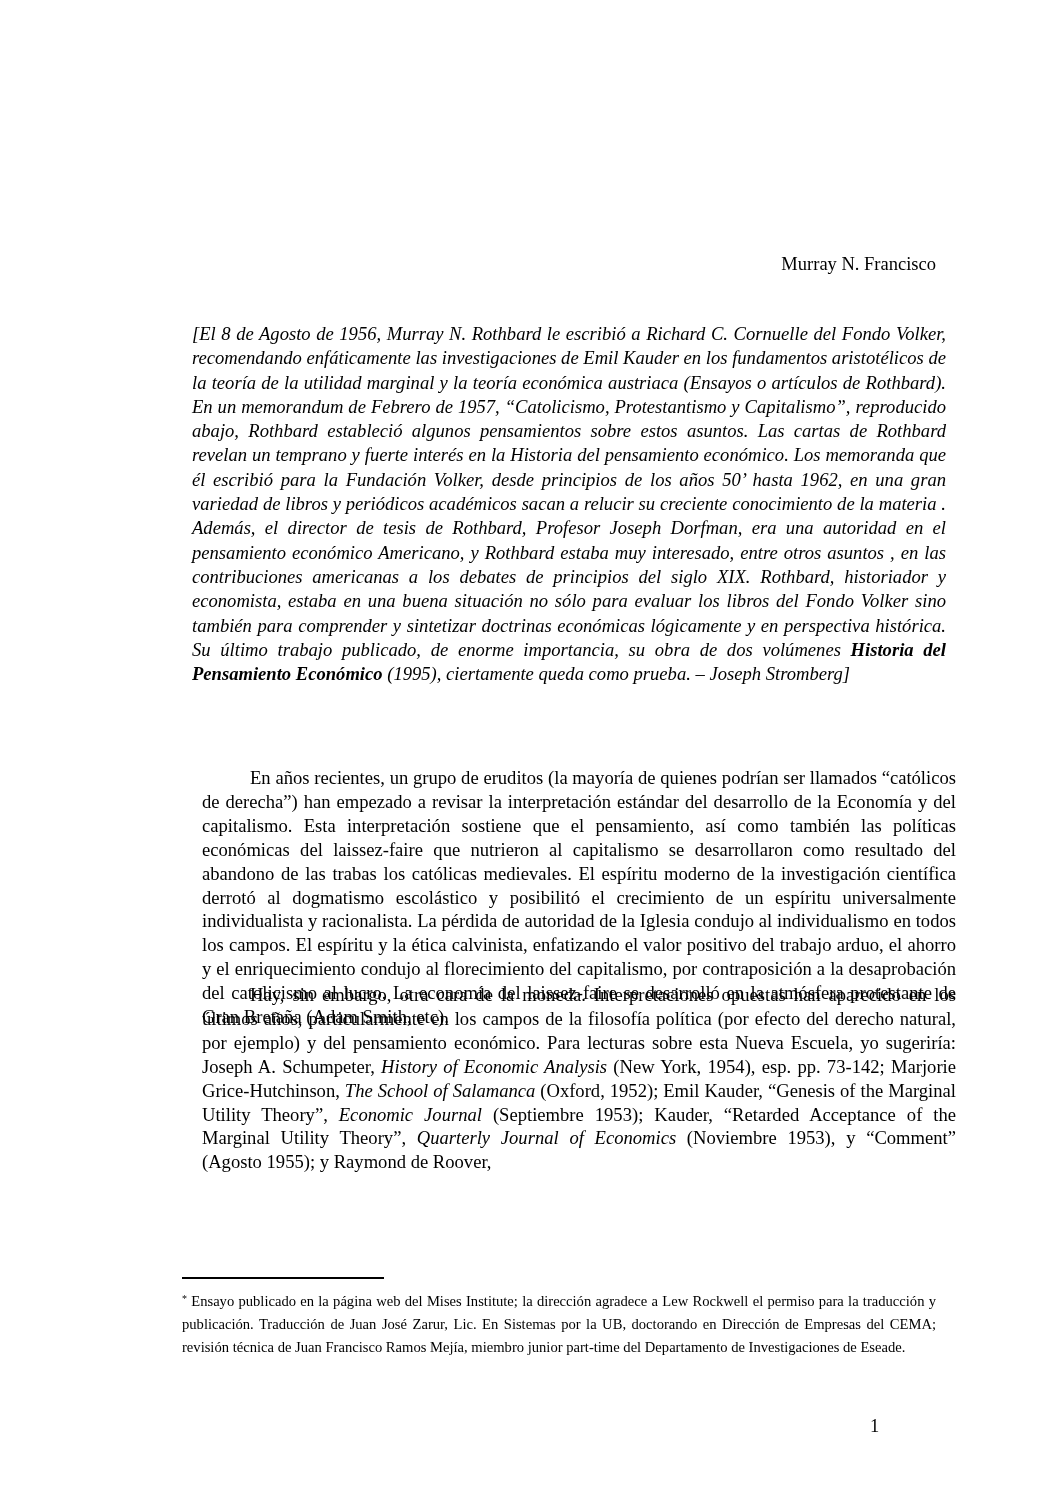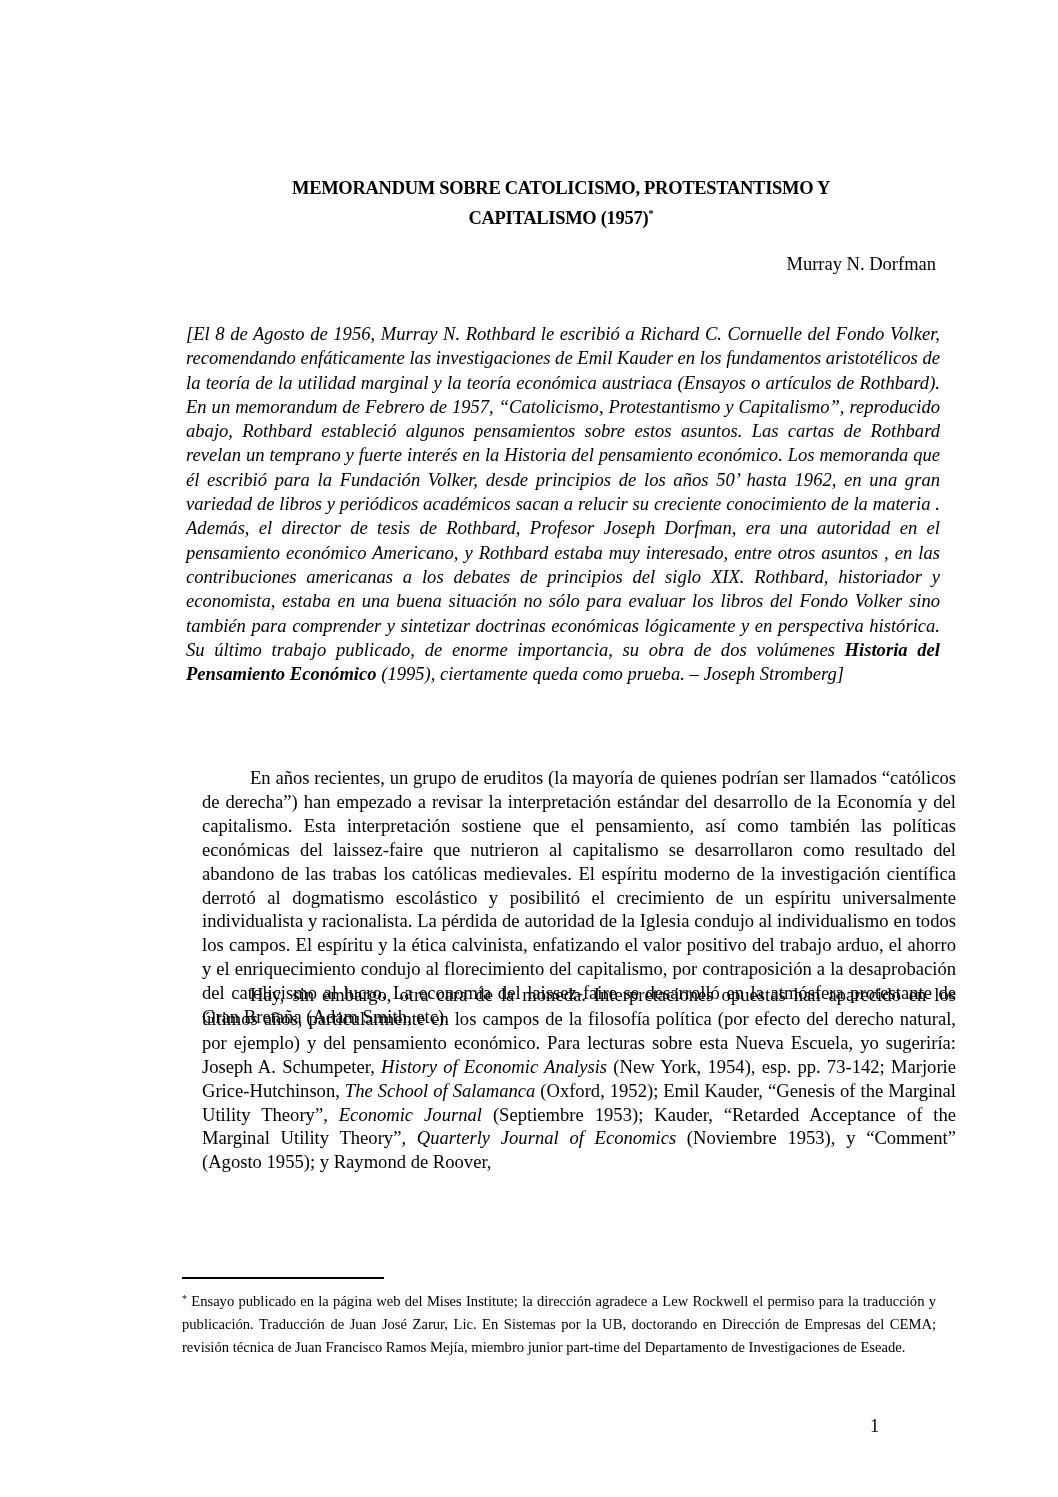--- a/index.html
+++ b/index.html
@@ -1,43 +1,39 @@
 <!DOCTYPE html>
 <html><head>
 <meta charset="utf-8">
 <style>
   html, body { margin: 0; padding: 0; background: #ffffff; }
   body { width: 1058px; height: 1497px; position: relative; overflow: hidden; color: #000; font-family: "Liberation Serif", serif; }
   .page { position: absolute; left: 0; top: 0; width: 1058px; height: 1497px; background: #fff; }
   .title { position: absolute; left: 180px; top: 176px; width: 762px; text-align: center; font-weight: bold; font-size: 18.5px; line-height: 25px; letter-spacing: -0.3px; }
   .title sup { font-size: 11px; vertical-align: 7px; }
   .author { position: absolute; right: 122px; top: 252px; font-size: 18.5px; line-height: 25px; }
-  .intro { position: absolute; left: 186px; top: 322px; width: 754px; font-style: italic; font-size: 18.6px; line-height: 24.3px; text-align: justify; }
+  .intro { position: absolute; left: 192px; top: 322px; width: 754px; font-style: italic; font-size: 18.6px; line-height: 24.3px; text-align: justify; }
   .intro b { font-weight: bold; }
   .para { position: absolute; left: 182px; width: 754px; font-size: 18.6px; line-height: 23.9px; text-align: justify; text-indent: 0; }
   .p1 { top: 766px; text-indent: 0; }
   .p2 { top: 983px; }
   .p1, .p2 { text-indent: 0; margin-left: 20px; }
   .p1::first-line, .p2::first-line {}
   .fn-rule { position: absolute; left: 182px; top: 1277px; width: 202px; height: 2px; background: #000; }
   .footnote { position: absolute; left: 182px; top: 1287px; width: 754px; font-size: 14.6px; line-height: 23px; text-align: justify; }
   .footnote sup { font-size: 10px; vertical-align: 4px; }
   .pagenum { position: absolute; left: 870px; top: 1415px; font-size: 18.5px; line-height: 22px; }
 </style>
 </head>
 <body>
 
 <div class="page">
 
-  <div class="title">
-    <div>MEMORANDUM SOBRE CATOLICISMO, PROTESTANTISMO Y</div>
-    <div><span>CAPITALISMO (1957)</span><sup>*</sup></div>
-  </div>
 
-  <div class="author">Murray N. Dorfman</div>
+  <div class="author">Murray N. Francisco</div>
 
   <div class="intro"><span>[El 8 de Agosto de 1956, Murray N. Rothbard le escribió a Richard C. Cornuelle del Fondo Volker, recomendando enfáticamente las investigaciones de Emil Kauder en los fundamentos aristotélicos de la teoría de la utilidad marginal y la teoría económica austriaca (Ensayos o artículos de Rothbard). En un memorandum de Febrero de 1957, “Catolicismo, Protestantismo y Capitalismo”, reproducido abajo, Rothbard estableció algunos pensamientos sobre estos asuntos. Las cartas de Rothbard revelan un temprano y fuerte interés en la Historia del pensamiento económico. Los memoranda que él escribió para la Fundación Volker, desde principios de los años 50’  hasta 1962, en una gran variedad de libros y periódicos académicos sacan a relucir su creciente conocimiento de la materia . Además, el director de tesis de Rothbard, Profesor Joseph Dorfman, era una autoridad en el pensamiento económico Americano, y Rothbard estaba muy interesado, entre otros asuntos , en las contribuciones americanas a los debates de principios del siglo XIX. Rothbard, historiador y economista, estaba en una buena situación  no sólo para evaluar los libros del Fondo Volker sino también para comprender y sintetizar doctrinas económicas lógicamente y en perspectiva histórica. Su último trabajo publicado, de enorme importancia, su obra de dos volúmenes </span><b>Historia del Pensamiento Económico</b><span> (1995), ciertamente  queda  como prueba. – Joseph Stromberg]</span></div>
 
   <div class="para p1"><span style="display:inline-block;width:48px;"></span><span>En años recientes, un grupo de eruditos (la mayoría de quienes podrían ser llamados “católicos de derecha”) han empezado a revisar la interpretación estándar del desarrollo de la Economía y del capitalismo. Esta interpretación sostiene que el pensamiento, así como también las políticas económicas del laissez-faire que nutrieron al capitalismo se desarrollaron como resultado del abandono de las trabas los católicas medievales. El espíritu moderno de la investigación científica derrotó al dogmatismo escolástico y posibilitó el crecimiento de un espíritu  universalmente individualista y racionalista.  La pérdida de autoridad de la Iglesia condujo al individualismo en todos los campos. El espíritu y la ética calvinista, enfatizando el valor positivo del trabajo arduo, el ahorro y el enriquecimiento condujo al florecimiento del capitalismo, por contraposición a la desaprobación del catolicismo al lucro. La economía del laissez-faire se desarrolló en la atmósfera protestante de Gran Bretaña (Adam Smith, etc).</span></div>
 
   <div class="para p2"><span style="display:inline-block;width:48px;"></span><span>Hay, sin embargo, otra cara de la moneda. Interpretaciones opuestas han aparecido en los últimos años, particularmente en los campos de la filosofía política (por efecto del derecho natural, por ejemplo) y del pensamiento económico. Para lecturas sobre esta Nueva Escuela, yo sugeriría: Joseph A. Schumpeter, </span><i>History of Economic Analysis</i><span> (New York, 1954), esp. pp. 73-142; Marjorie Grice-Hutchinson, </span><i>The School of Salamanca</i><span> (Oxford, 1952); Emil Kauder, “Genesis of the Marginal Utility Theory”, </span><i>Economic Journal</i><span> (Septiembre 1953); Kauder, “Retarded Acceptance of the Marginal Utility Theory”, </span><i>Quarterly Journal of Economics</i><span> (Noviembre 1953), y “Comment” (Agosto 1955); y Raymond de Roover,</span></div>
 
   <div class="fn-rule"></div>
 
   <div class="footnote"><sup>*</sup><span> Ensayo publicado en la página web del Mises Institute; la dirección agradece a Lew Rockwell el permiso para la traducción y publicación. Traducción de Juan José Zarur, Lic. En Sistemas por la UB, doctorando en Dirección de Empresas del CEMA; revisión técnica de Juan Francisco Ramos Mejía, miembro junior part-time del Departamento de Investigaciones de Eseade.</span></div>

